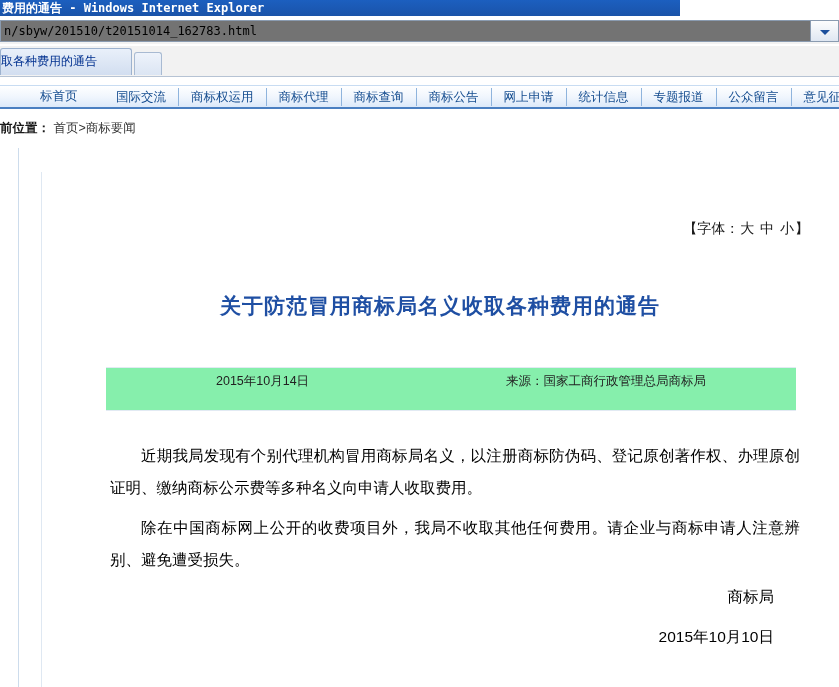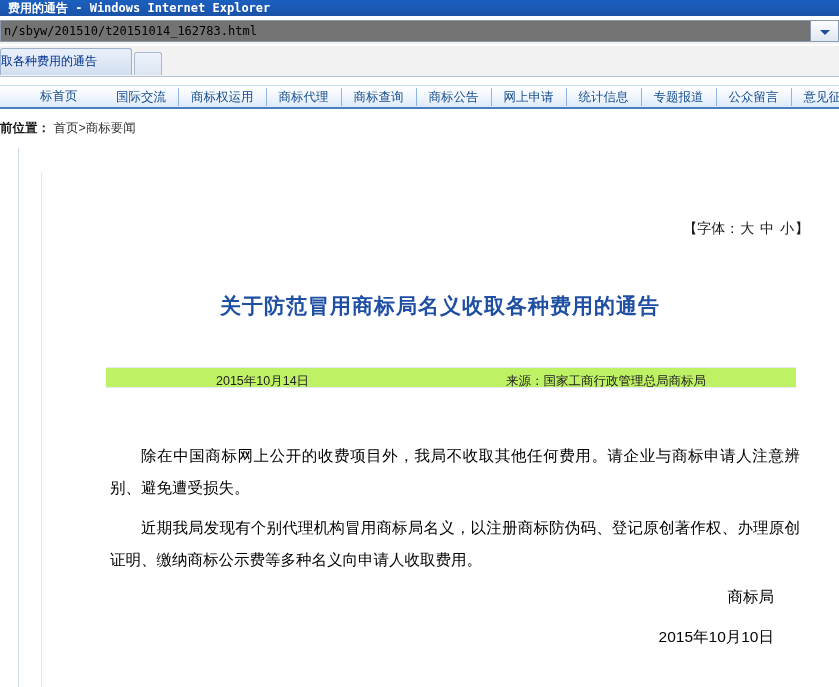--- a/index.html
+++ b/index.html
@@ -13,30 +13,30 @@
     width: 839px;
     height: 687px;
     overflow: hidden;
     background: #ffffff;
   }
 
   
   .titlebar {
     position: absolute;
     left: 0; top: 0;
-    width: 839px; height: 16px;
+    width: 680px; height: 16px;
     background: linear-gradient(to bottom, #1c5fbf 0%, #1b59b4 50%, #1a53a8 100%);
     color: #ffffff;
     font-family: "DejaVu Sans Mono", monospace;
     font-size: 12px;
     font-weight: bold;
     line-height: 16px;
     white-space: nowrap;
     overflow: hidden;
-    padding-left: 8px;
+    padding-left: 2px;
     box-sizing: border-box;
   }
 
   
   .addressbar {
     position: absolute;
     left: 0; top: 20px;
     width: 839px; height: 24px;
     background: #f2f2f2;
   }
@@ -197,22 +197,22 @@
     font-family: "DejaVu Sans", sans-serif;
     font-size: 21px;
     font-weight: bold;
     color: #1f4fa3;
     letter-spacing: 1px;
   }
 
   .meta-bar {
     position: absolute;
     left: 64px; top: 195px;
-    width: 690px; height: 21px;
-    background: #bef264;
+    width: 690px; height: 44px;
+    background: #86efac;
     border-top: 1px solid #e2eaf3;
     border-bottom: 1px solid #e2eaf3;
     box-sizing: border-box;
   }
   .meta-bar .meta-date {
     position: absolute;
     left: 110px; top: 5px;
     font-size: 12.5px;
     color: #222222;
     white-space: nowrap;
@@ -304,22 +304,22 @@
       </div>
 
       <div class="article-title">关于防范冒用商标局名义收取各种费用的通告</div>
 
       <div class="meta-bar">
         <span class="meta-date">2015年10月14日</span>
         <span class="meta-source">来源：国家工商行政管理总局商标局</span>
       </div>
 
       <div class="article-body">
+        <p>近期我局发现有个别代理机构冒用商标局名义，以注册商标防伪码、登记原创著作权、办理原创证明、缴纳商标公示费等多种名义向申请人收取费用。</p>
         <p>除在中国商标网上公开的收费项目外，我局不收取其他任何费用。请企业与商标申请人注意辨别、避免遭受损失。</p>
-        <p>近期我局发现有个别代理机构冒用商标局名义，以注册商标防伪码、登记原创著作权、办理原创证明、缴纳商标公示费等多种名义向申请人收取费用。</p>
       </div>
 
       <div class="sign-block">
         <div>商标局</div>
         <div>2015年10月10日</div>
       </div>
 
     </div>
   </div>
 

